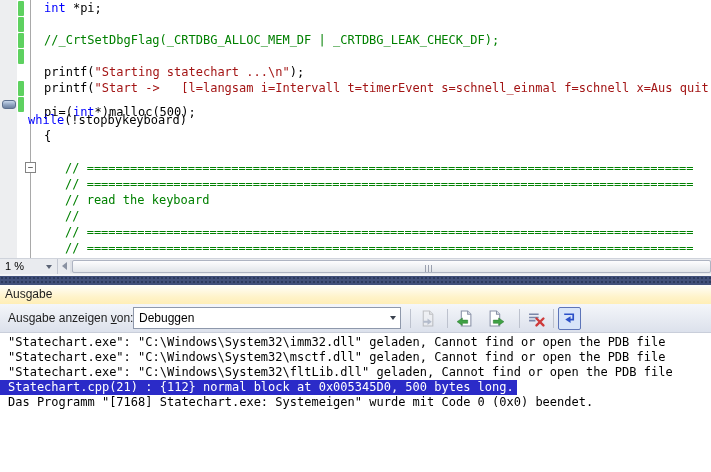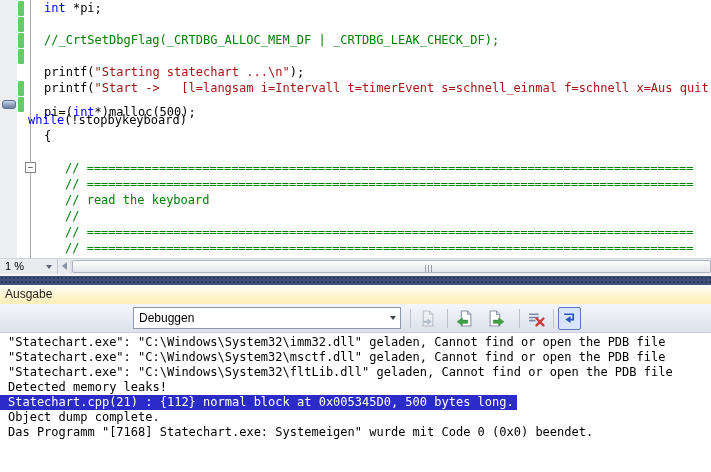--- a/index.html
+++ b/index.html
@@ -107,20 +107,21 @@
   </div>
   <div class="gap-row"></div>
 
   <div class="splitband"></div>
 
   <div class="panel-title">
     <span>Ausgabe</span>
   </div>
 
   <div class="toolbar">
+    <span class="tb-label"><span>Ausgabe anzeigen </span><u>v</u><span>on:</span></span>
 
     <div class="tb-combo">
       <span class="tb-combo-text">Debuggen</span>
       <span class="tb-combo-btn">
         <span class="tb-combo-caret"></span>
       </span>
     </div>
 
     <span class="tb-sep" style="left:410px"></span>
 
@@ -167,20 +168,18 @@
         <path d="M9 5.8 l-5 3.2 5 3.2 z" fill="#2B50C8"></path>
       </svg>
     </span>
   </div>
 
   <div class="output">
     <div id="output-lines">
         <div class="out-line">"Statechart.exe": "C:\Windows\System32\imm32.dll" geladen, Cannot find or open the PDB file</div>
         <div class="out-line">"Statechart.exe": "C:\Windows\System32\msctf.dll" geladen, Cannot find or open the PDB file</div>
         <div class="out-line">"Statechart.exe": "C:\Windows\System32\fltLib.dll" geladen, Cannot find or open the PDB file</div>
-        <div class="out-line">Detected memory leaks!</div>
         <div class="out-line hl">Statechart.cpp(21) : {112} normal block at 0x005345D0, 500 bytes long.</div>
-        <div class="out-line">Object dump complete.</div>
         <div class="out-line">Das Programm "[7168] Statechart.exe: Systemeigen" wurde mit Code 0 (0x0) beendet.</div>
       </div>
   </div>
 
 </div>
 
 </body></html>

